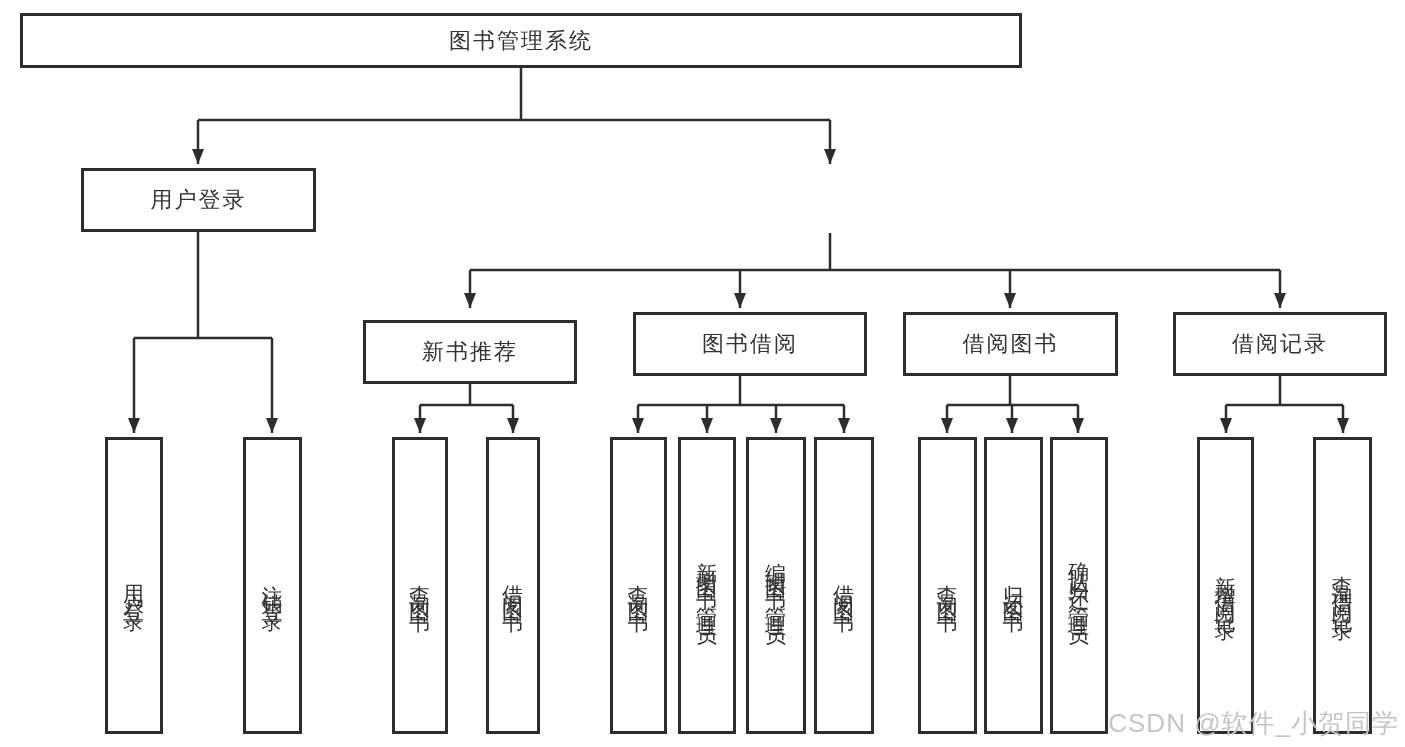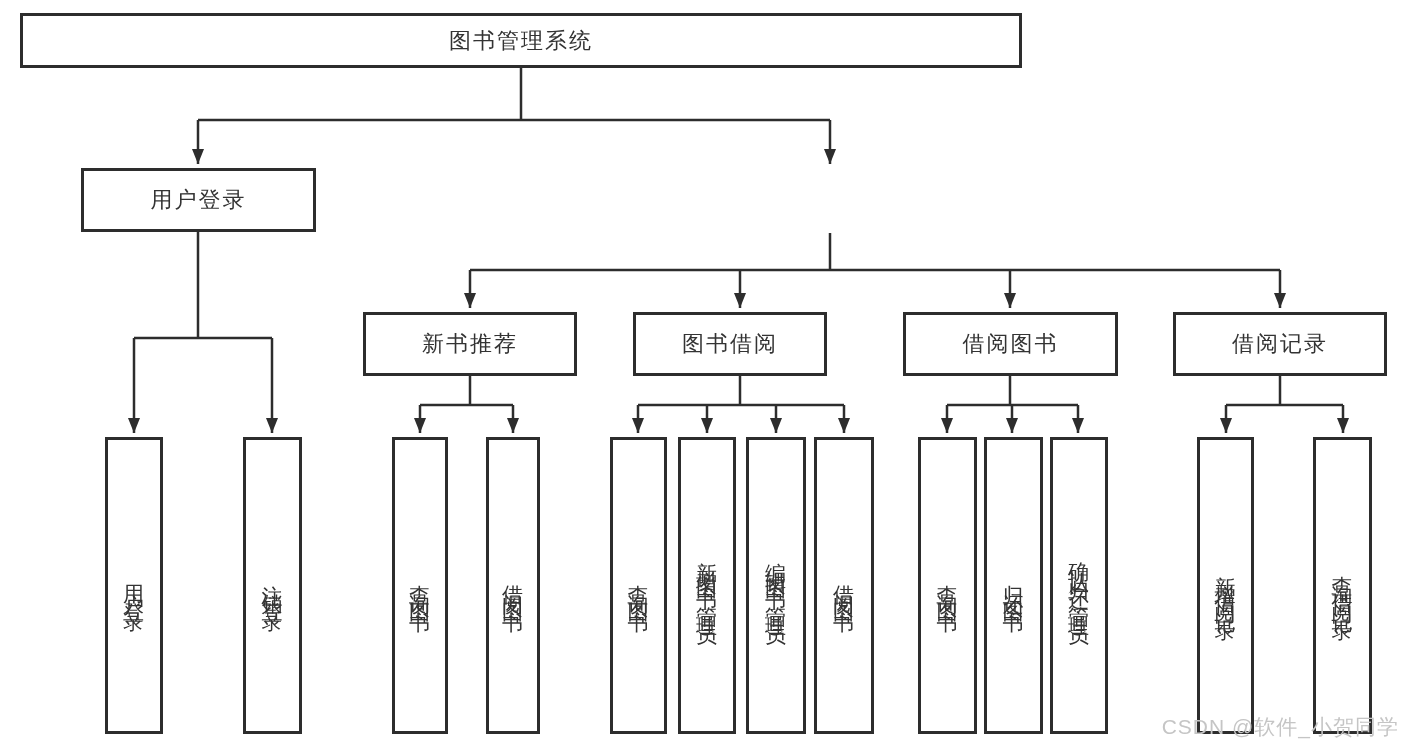--- a/index.html
+++ b/index.html
@@ -33,21 +33,21 @@
     writing-mode: vertical-rl;
     text-orientation: mixed;
     font-size: 21px;
     letter-spacing: 9px;
     line-height: 1;
   }
   .watermark {
     position: absolute;
     right: 6px;
     bottom: 6px;
-    font-size: 21px;
+    font-size: 26px;
     color: #c5c5c5;
     letter-spacing: 1px;
     z-index: 5;
   }
 </style>
 </head>
 <body>
 
 <div class="canvas">
 
@@ -84,22 +84,22 @@
     <line x1="1012" y1="405" x2="1012" y2="433" stroke="#2d2d2d" stroke-width="2.5" marker-end="url(#arw)"></line>
     <line x1="1078" y1="405" x2="1078" y2="433" stroke="#2d2d2d" stroke-width="2.5" marker-end="url(#arw)"></line>
     <line x1="1226" y1="405" x2="1226" y2="433" stroke="#2d2d2d" stroke-width="2.5" marker-end="url(#arw)"></line>
     <line x1="1343" y1="405" x2="1343" y2="433" stroke="#2d2d2d" stroke-width="2.5" marker-end="url(#arw)"></line>
   </svg>
 
   <div class="node hbox" style="left:20px; top:13px; width:1002px; height:55px;">图书管理系统</div>
 
   <div class="node hbox" style="left:81px; top:168px; width:235px; height:64px;">用户登录</div>
 
-  <div class="node hbox" style="left:363px; top:312px; width:214px; height:64px;">新书推荐</div>
-  <div class="node hbox" style="left:633px; top:312px; width:194px; height:64px;text-align:center;">图书借阅</div>
+  <div class="node hbox" style="left:363px; top:320px; width:214px; height:64px;">新书推荐</div>
+  <div class="node hbox" style="left:633px; top:312px; width:234px; height:64px;text-align:center;">图书借阅</div>
   <div class="node hbox" style="left:903px; top:312px; width:215px; height:64px;">借阅图书</div>
   <div class="node hbox" style="left:1173px; top:312px; width:214px; height:64px;">借阅记录</div>
 
   <div class="node vbox" style="left:105px; top:437px; width:58px; height:297px;">
     <span class="vtext">用户登录</span>
   </div>
   <div class="node vbox" style="left:243px; top:437px; width:59px; height:297px;">
     <span class="vtext">注销登录</span>
   </div>
 

